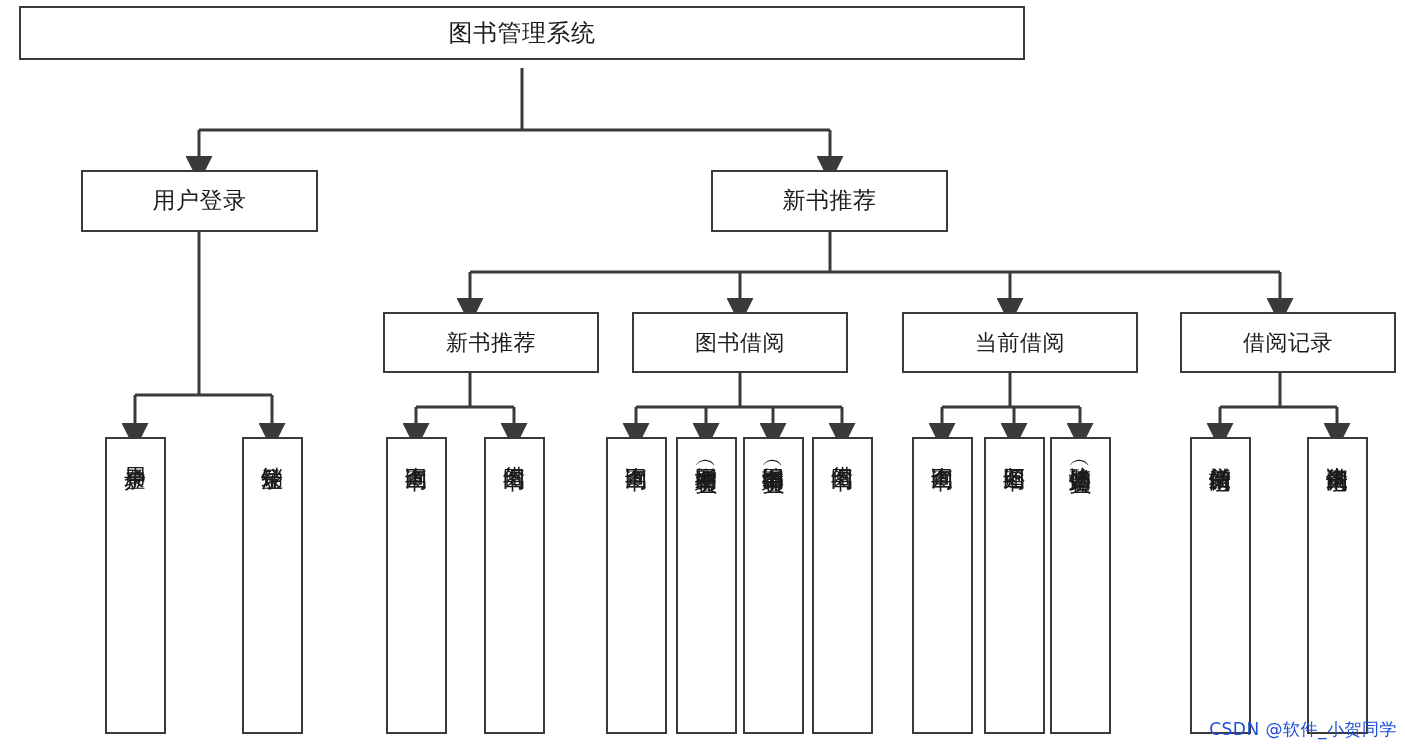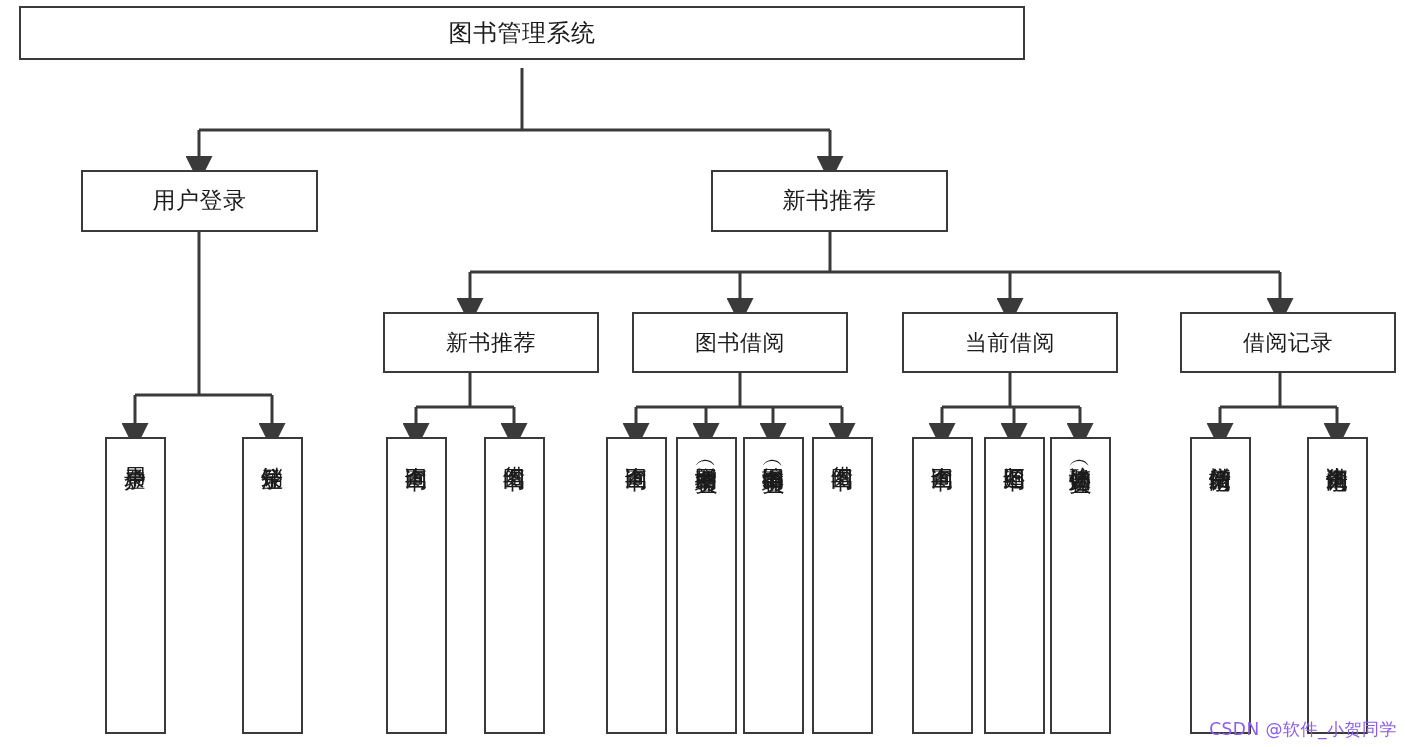--- a/index.html
+++ b/index.html
@@ -61,21 +61,21 @@
     line-height: 1.05;
     letter-spacing: 1px;
     white-space: normal;
     max-height: 100%;
   }
   #watermark {
     position: absolute;
     right: 8px;
     bottom: 6px;
     font-size: 17px;
-    color: #8b5cf6;
+    color: #1d4ed8;
     letter-spacing: 0.5px;
     white-space: nowrap;
     pointer-events: none;
     margin-left: 28px;
   }
 </style>
 </head>
 <body>
 
 <div id="diagram-root">
@@ -133,21 +133,21 @@
       </div>
       <div class="node level1" style="left: 711px; top: 170px; width: 237px; height: 62px;">
         <span class="node-label">新书推荐</span>
       </div>
       <div class="node level2" style="left: 372px; top: 312px; width: 216px; height: 61px; margin-left: 11px;">
         <span class="node-label">新书推荐</span>
       </div>
       <div class="node level2" style="left: 632px; top: 312px; width: 216px; height: 61px;">
         <span class="node-label">图书借阅</span>
       </div>
-      <div class="node level2" style="left: 902px; top: 312px; width: 216px; height: 61px;">
+      <div class="node level2" style="left: 902px; top: 312px; width: 236px; height: 61px;">
         <span class="node-label">当前借阅</span>
       </div>
       <div class="node level2" style="left: 1172px; top: 312px; width: 216px; height: 61px; margin-left: 8px;">
         <span class="node-label">借阅记录</span>
       </div>
       <div class="node leaf" style="left: 105px; top: 437px; width: 61px; height: 297px;">
         <span class="node-label">用户登录</span>
       </div>
       <div class="node leaf" style="left: 242px; top: 437px; width: 61px; height: 297px;">
         <span class="node-label">注销登录</span>

